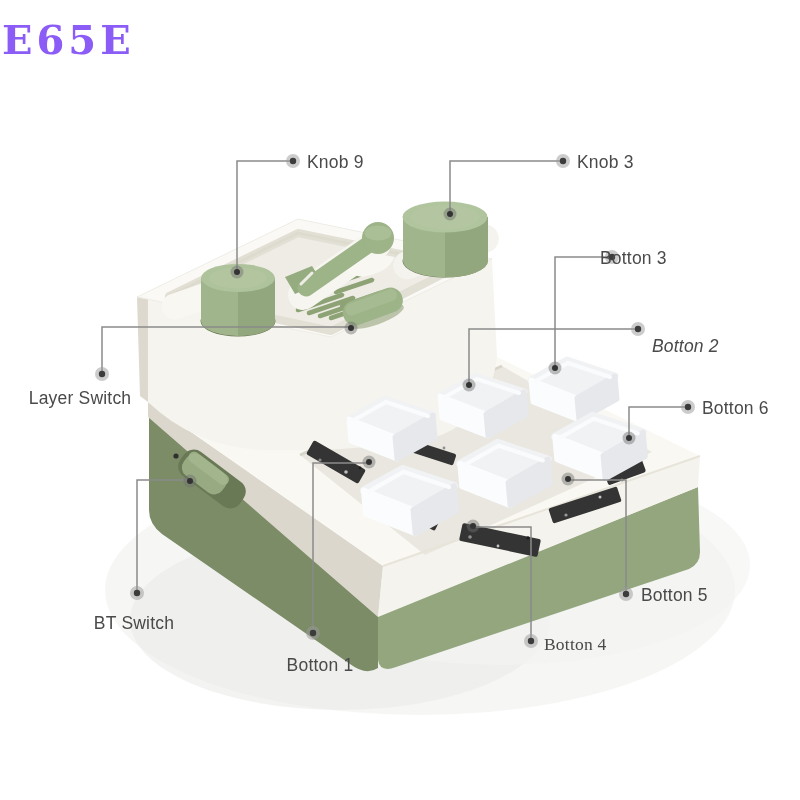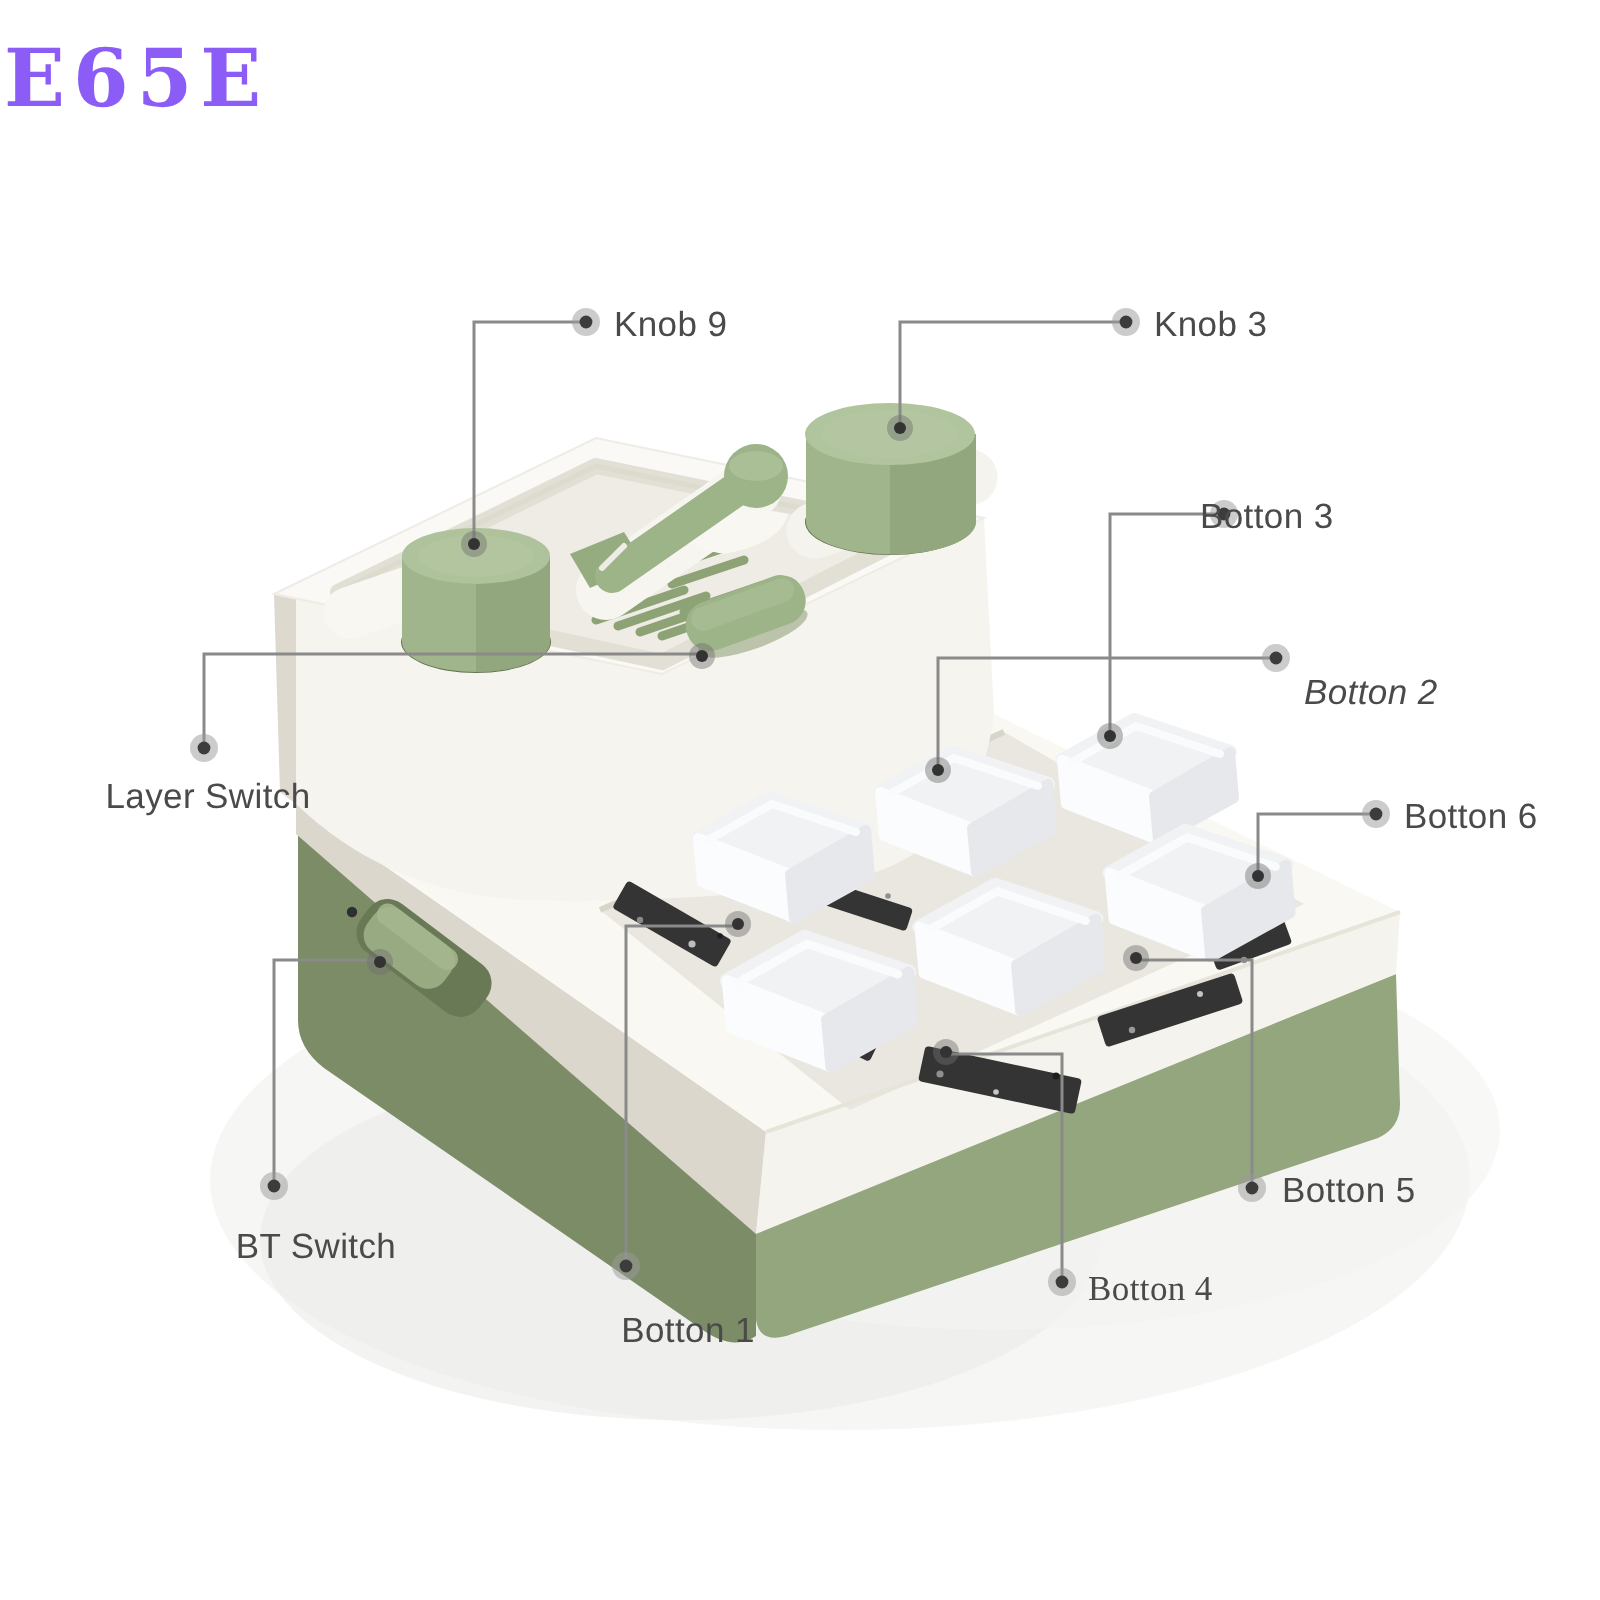--- a/index.html
+++ b/index.html
@@ -13,21 +13,21 @@
     font-family:"DejaVu Serif", serif;
     font-size:40px;font-weight:bold;letter-spacing:4px;
     color:#8b5cf6;user-select:none;
   }
   .device-svg{position:absolute;left:0;top:0;}
   .callout{
     position:absolute;
     font-size:17.5px;line-height:20px;color:#4a4a4a;
     letter-spacing:.2px;white-space:nowrap;
   }
-  .callout.center{transform:translateX(-50%);margin-left:24px;}
+  .callout.center{transform:translateX(-50%);}
 </style>
 </head>
 <body>
 
 <div class="stage">
 
   <div class="watermark">E65E</div>
 
   <svg class="device-svg" width="800" height="800" viewBox="0 0 800 800">
 

